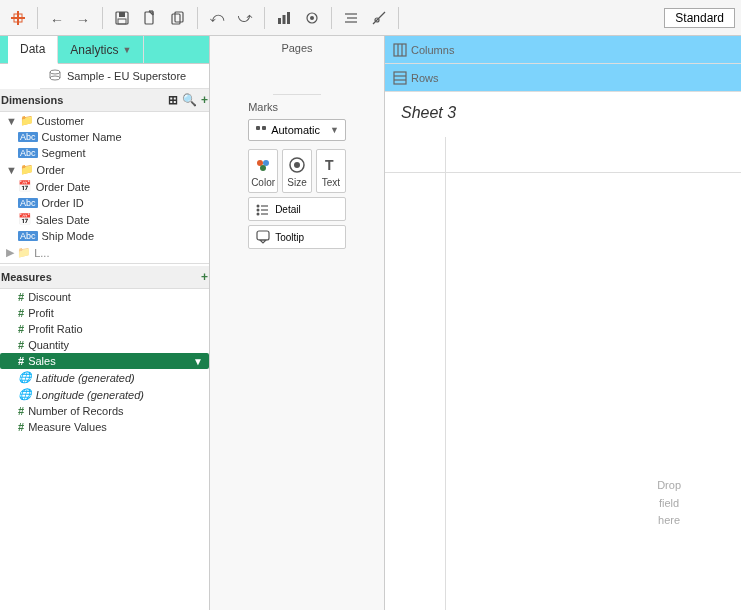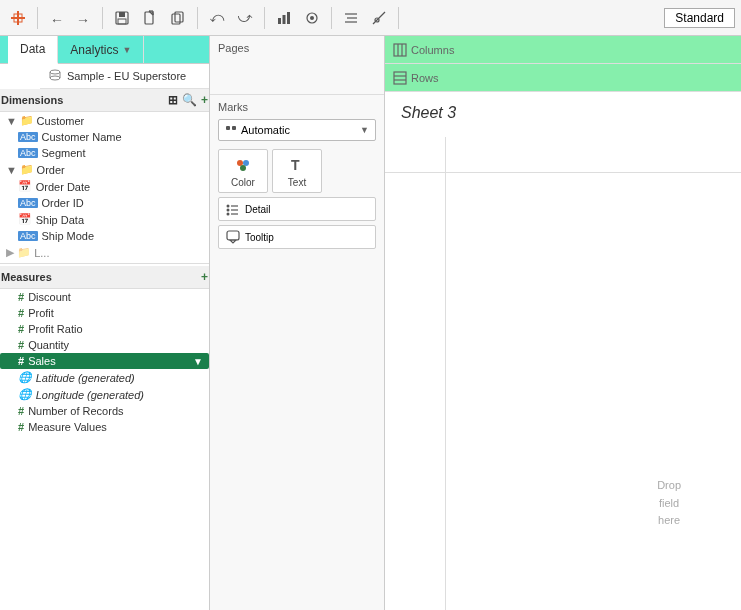--- a/index.html
+++ b/index.html
@@ -133,20 +133,21 @@
     .divider { height: 1px; background: #ddd; margin: 2px 0; }
 
     
     .middle-panel {
       width: 175px;
       background: #f8f8f8;
       border-right: 1px solid #ccc;
       display: flex;
       flex-direction: column;
       padding: 0;
+      align-items: center;
     }
     .panel-section {
       border-bottom: 1px solid #ddd;
       padding: 6px 8px;
     }
     .panel-section-title {
       font-size: 11px;
       color: #555;
       margin-bottom: 4px;
     }
@@ -204,21 +205,21 @@
       padding: 3px 6px;
       cursor: pointer;
       font-size: 10px;
       gap: 4px;
       margin-bottom: 4px;
     }
 
     
     .right-panel {
       flex: 1;
-      background: #86efac;
+      background: #7dd3fc;
       display: flex;
       flex-direction: column;
     }
     .shelf-row {
       display: flex;
       align-items: center;
       border-bottom: 1px solid #ddd;
       min-height: 28px;
       padding: 0 8px;
       gap: 8px;
@@ -386,21 +387,21 @@
       <div class="field-item">
         <span style="color:#4a90d9; font-size:11px;">📅</span>
         <span>Order Date</span>
       </div>
       <div class="field-item">
         <span class="icon-abc">Abc</span>
         <span>Order ID</span>
       </div>
       <div class="field-item">
         <span style="color:#4a90d9; font-size:11px;">📅</span>
-        <span>Ship Data</span>
+        <span>Sales Date</span>
       </div>
       <div class="field-item">
         <span class="icon-abc">Abc</span>
         <span>Ship Mode</span>
       </div>
 
       <div class="field-group-header" style="opacity:0.6">
         <span style="color:#666;">▶</span>
         <span style="color:#f5a623;">📁</span>
         <span>L...</span>
@@ -480,20 +481,27 @@
 
         <div class="marks-btn">
           <svg width="20" height="20" viewBox="0 0 20 20">
             <circle cx="7" cy="8" r="3" fill="#e05c2c"></circle>
             <circle cx="13" cy="8" r="3" fill="#4a90d9"></circle>
             <circle cx="10" cy="13" r="3" fill="#3a7d44"></circle>
           </svg>
           <span>Color</span>
         </div>
 
+        <div class="marks-btn">
+          <svg width="20" height="20" viewBox="0 0 20 20">
+            <circle cx="10" cy="10" r="7" fill="none" stroke="#555" stroke-width="1.5"></circle>
+            <circle cx="10" cy="10" r="3" fill="#555"></circle>
+          </svg>
+          <span>Size</span>
+        </div>
 
         <div class="marks-btn">
           <svg width="20" height="20" viewBox="0 0 20 20">
             <text x="4" y="15" font-size="14" font-weight="bold" fill="#555">T</text>
           </svg>
           <span>Text</span>
         </div>
       </div>
 
       <div class="marks-row">

